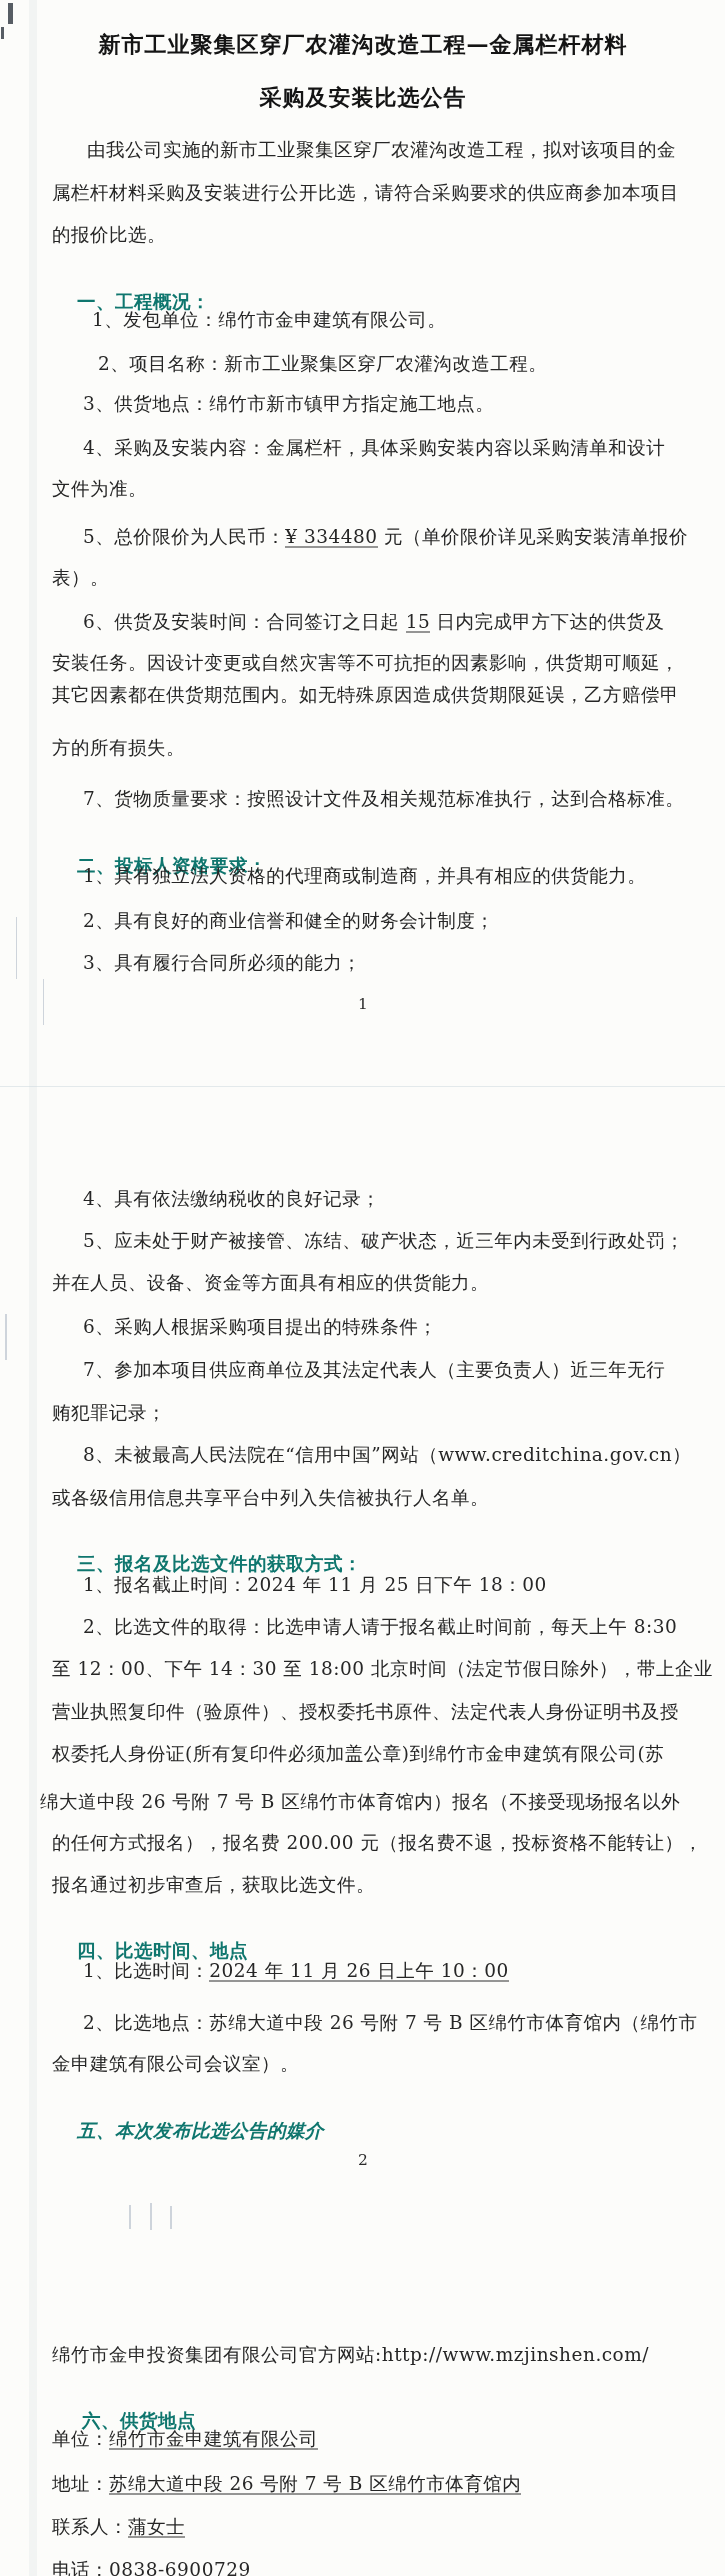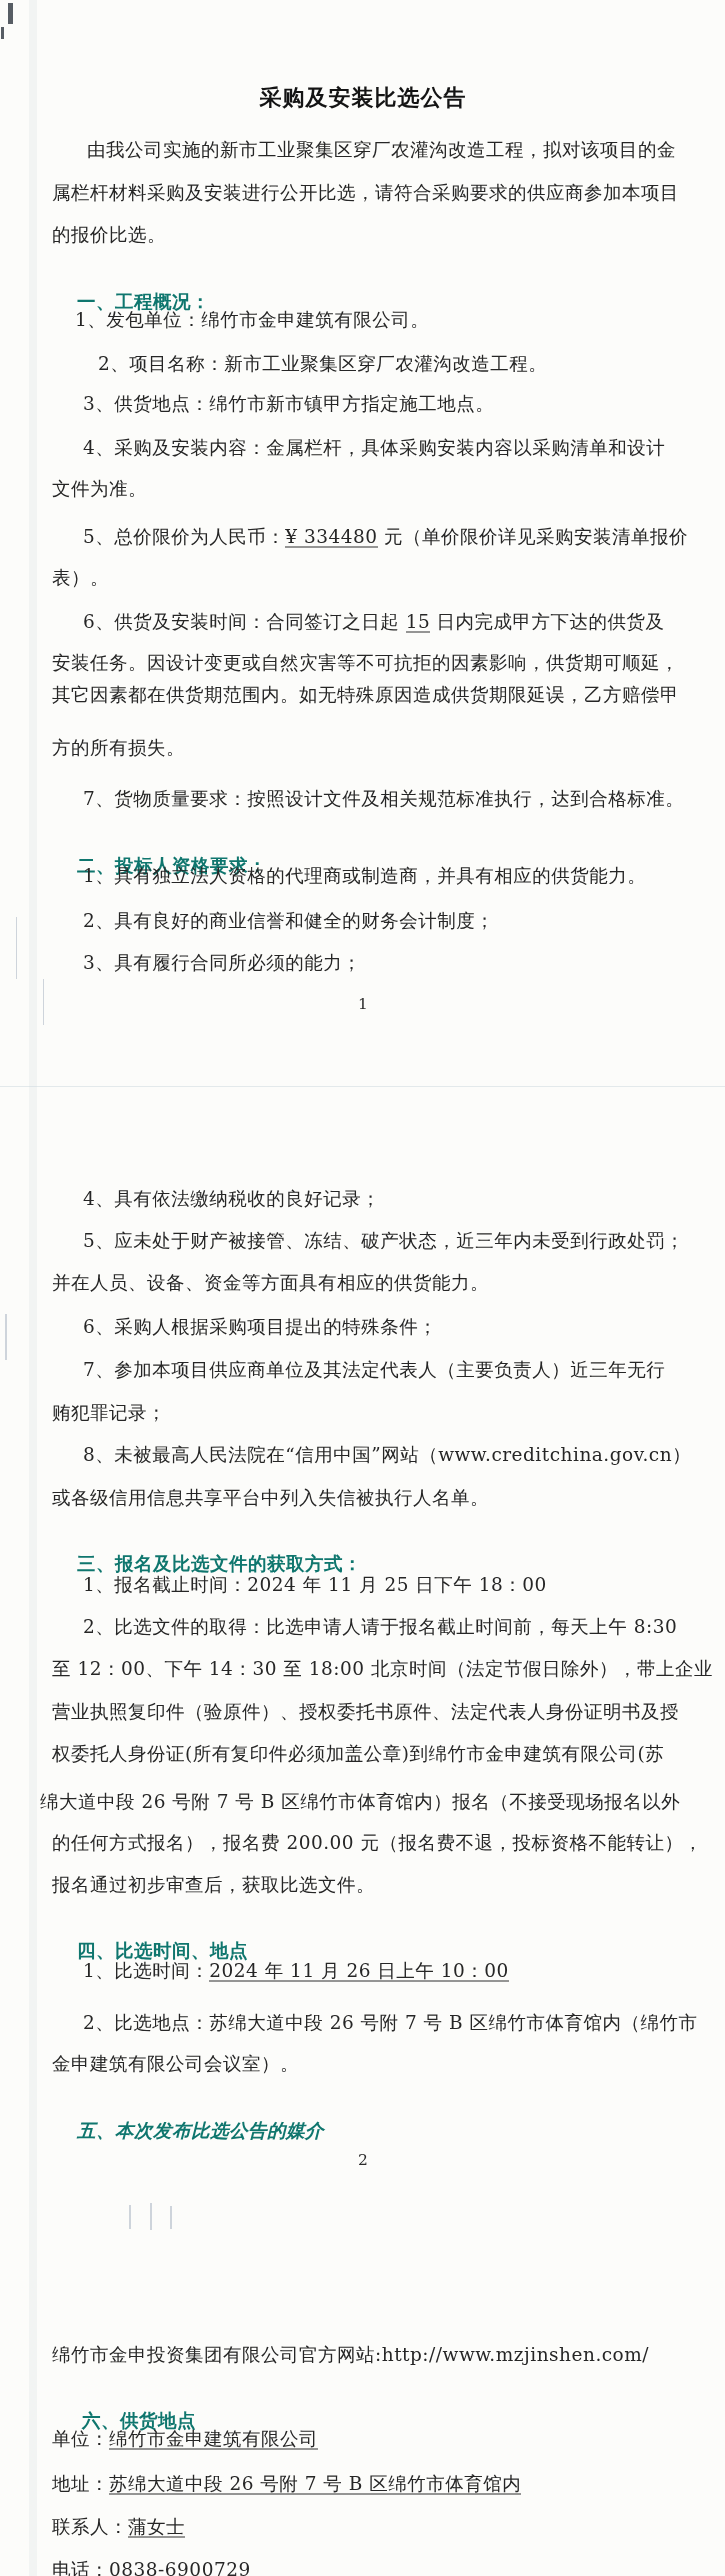--- a/index.html
+++ b/index.html
@@ -53,28 +53,29 @@
   <div class="speck dark" style="left:1px;top:27px;width:2.6px;height:12.4px;"></div>
   <div class="speck" style="left:15.5px;top:917px;width:1.5px;height:62px;"></div>
   <div class="speck" style="left:43px;top:979px;width:1px;height:46px;"></div>
   <div class="speck" style="left:5.2px;top:1314px;width:1.5px;height:46px;"></div>
   <div class="speck" style="left:129px;top:2205px;width:1.5px;height:24px;"></div>
   <div class="speck" style="left:150px;top:2203px;width:1.5px;height:27px;"></div>
   <div class="speck" style="left:170px;top:2206px;width:1.5px;height:23px;"></div>
 
   <div class="sep" style="top:1086px;"></div>
 
+  <div class="line title centered" style="top:45px;">新市工业聚集区穿厂农灌沟改造工程—金属栏杆材料</div>
   <div class="line title centered" style="top:98px;">采购及安装比选公告</div>
 
   <div>
       <div class="line" style="top: 149px; left: 87px;"><span>由我公司实施的新市工业聚集区穿厂农灌沟改造工程，拟对该项目的金</span></div>
       <div class="line" style="top: 192px; left: 52px;"><span>属栏杆材料采购及安装进行公开比选，请符合采购要求的供应商参加本项目</span></div>
       <div class="line" style="top: 234px; left: 52px;"><span>的报价比选。</span></div>
       <div class="line bold" style="top: 277px; left: 77px;"><span>一、工程概况：</span></div>
-      <div class="line" style="top: 319px; left: 75px;"><span>1、发包单位：绵竹市金申建筑有限公司。</span></div>
+      <div class="line" style="top: 319px; left: 92px;"><span>1、发包单位：绵竹市金申建筑有限公司。</span></div>
       <div class="line" style="top: 363px; left: 83px; margin-left: 15px;"><span>2、项目名称：新市工业聚集区穿厂农灌沟改造工程。</span></div>
       <div class="line" style="top: 403px; left: 83px;"><span>3、供货地点：绵竹市新市镇甲方指定施工地点。</span></div>
       <div class="line" style="top: 447px; left: 83px;"><span>4、采购及安装内容：金属栏杆，具体采购安装内容以采购清单和设计</span></div>
       <div class="line" style="top: 488px; left: 52px;"><span>文件为准。</span></div>
       <div class="line" style="top: 536px; left: 83px;"><span>5、总价限价为人民币：</span><span class="u">¥ 334480</span><span> 元（单价限价详见采购安装清单报价</span></div>
       <div class="line" style="top: 577px; left: 52px;"><span>表）。</span></div>
       <div class="line" style="top: 621px; left: 83px;"><span>6、供货及安装时间：合同签订之日起 </span><span class="u">15</span><span> 日内完成甲方下达的供货及</span></div>
       <div class="line" style="top: 662px; left: 52px;"><span>安装任务。因设计变更或自然灾害等不可抗拒的因素影响，供货期可顺延，</span></div>
       <div class="line" style="top: 694px; left: 52px;"><span>其它因素都在供货期范围内。如无特殊原因造成供货期限延误，乙方赔偿甲</span></div>
       <div class="line" style="top: 747px; left: 52px;"><span>方的所有损失。</span></div>

